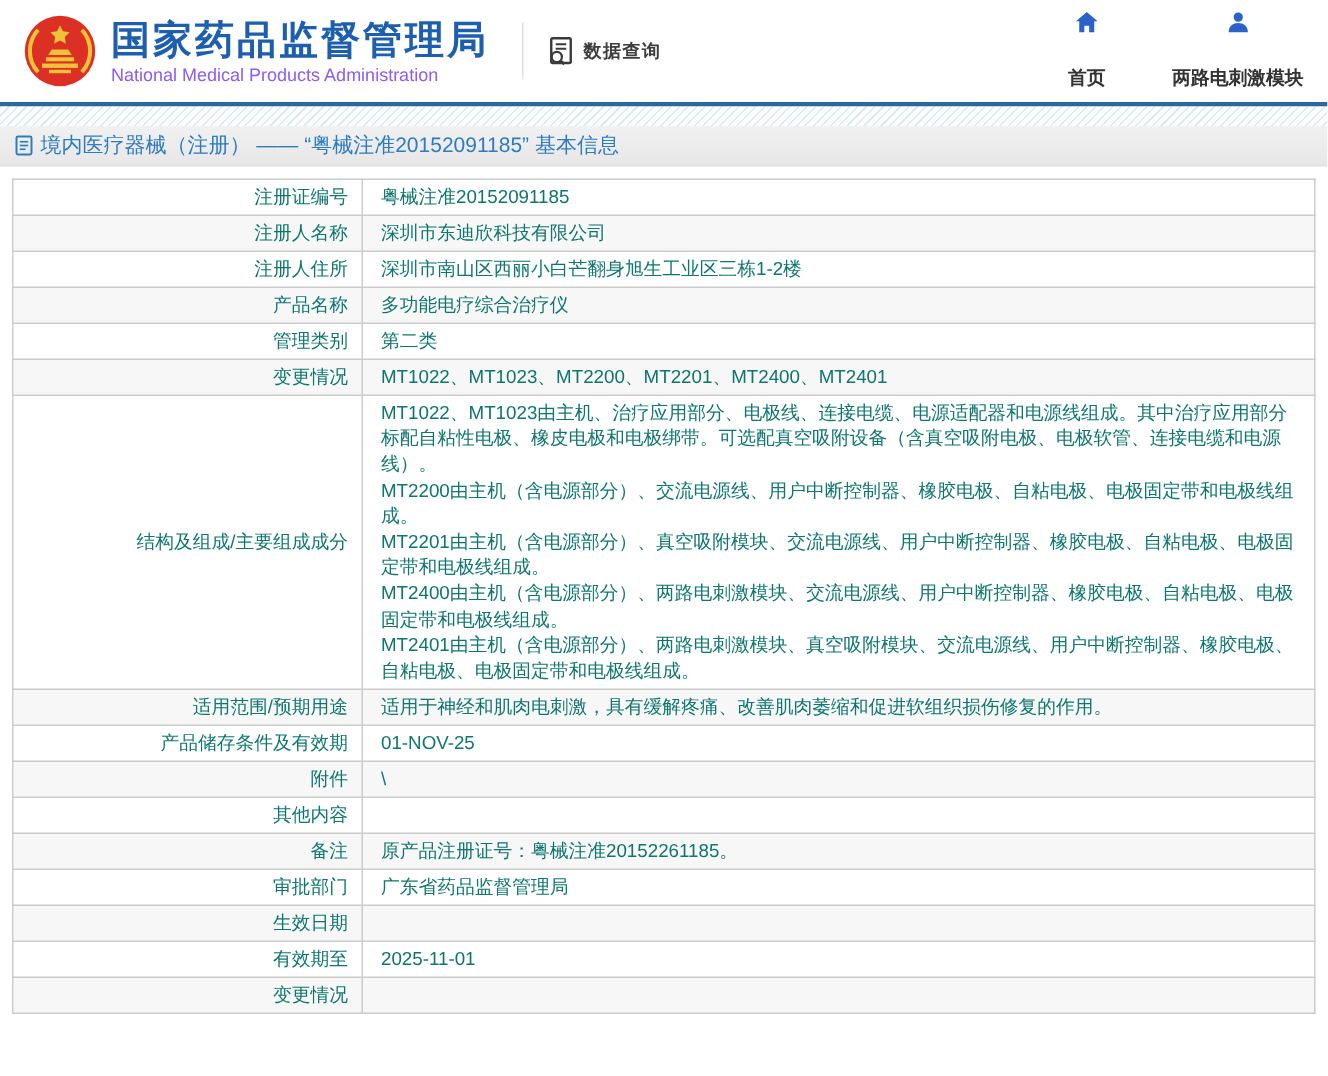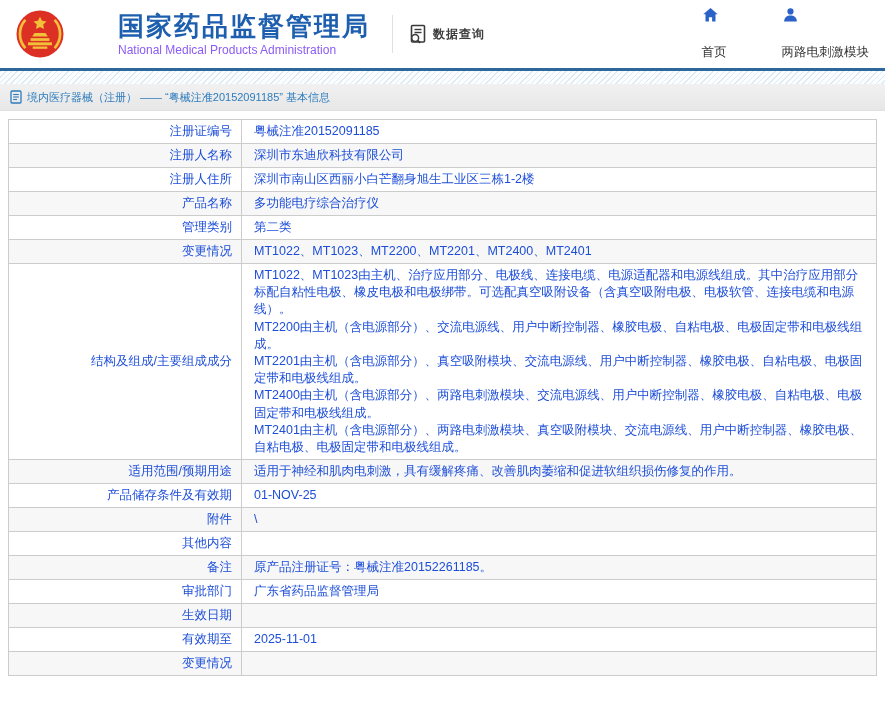--- a/index.html
+++ b/index.html
@@ -1,47 +1,47 @@
 <!DOCTYPE html>
 <html><head>
 <meta charset="utf-8">
 <style>
   * { margin:0; padding:0; box-sizing:border-box; }
   html,body { width:885px; height:717px; overflow:hidden; background:#fff;
     font-family:"Liberation Sans","DejaVu Sans",sans-serif; }
 
   
   .topbar { height:68px; background:#fff; display:flex; align-items:center; position:relative; }
-  .brand { display:flex; align-items:center; margin-left:16px; cursor:pointer;gap:44px; }
+  .brand { display:flex; align-items:center; margin-left:16px; cursor:pointer; }
   .emblem { width:48px; height:48px; flex:0 0 auto; }
   .brand-text { margin-left:10px; }
   .site-title { font-size:26px; font-weight:bold; color:#1d5fae; letter-spacing:2px; line-height:30px; }
   .site-subtitle { font-size:12px; color:#8b5cf6; line-height:15px; margin-top:2px; }
   .vdivider { width:1px; height:38px; background:#e0e0e0; margin:0 14px 0 22px; }
   .section-tab { display:flex; align-items:center; gap:4px; cursor:pointer; }
   .section-tab .label { font-size:12px; color:#3d3d3d; font-weight:600; letter-spacing:1px; }
   .top-nav { margin-left:auto; display:flex; gap:34px; padding-right:16px; }
-  .nav-item { display:flex; flex-direction:column; align-items:flex-start; gap:21px; cursor:pointer; min-width:46px; }
+  .nav-item { display:flex; flex-direction:column; align-items:center; gap:21px; cursor:pointer; min-width:46px;font-weight:bold; }
   .nav-item .nav-label { font-size:12.5px; color:#333; white-space:nowrap; }
 
   
   .blue-line { height:3px; background:#2c689c; }
   .hatch-band { height:13px;
     background:repeating-linear-gradient(135deg,#dceaf4 0,#dceaf4 1px,#fbfdfe 1px,#fbfdfe 4px); }
 
   
   .breadcrumb { height:27px; background:linear-gradient(#f1f1f1,#e7e7e7);
     display:flex; align-items:center; padding-left:10px; border-bottom:1px solid #e0e0e0; }
   .breadcrumb .crumb { display:flex; align-items:center; gap:5px; cursor:pointer; }
-  .breadcrumb .crumb-text { font-size:11px; color:#2e7cbd; }
+  .breadcrumb .crumb-text { font-size:14px; color:#2e7cbd; }
 
   
   .table-wrap { padding:8px 8px 0 8px; }
   table.info { width:869px; border-collapse:collapse; table-layout:fixed; }
-  table.info td { border:1px solid #ccc; font-size:12.5px; color:#1d4ed8; vertical-align:middle; }
+  table.info td { border:1px solid #ccc; font-size:12.5px; color:#0f766e; vertical-align:middle; }
   table.info tr:nth-child(even) { background:#f7f7f7; }
   table.info tr:nth-child(odd)  { background:#fff; }
   td.label-cell { width:233px; text-align:right; padding:3px 9px 3px 4px; line-height:17px; color:#4f4f4f; }
   td.value-cell { padding:3px 8px 3px 12px; line-height:17px; }
   td.value-cell .para { line-height:17.2px; }
 </style>
 </head>
 <body>
 
 <div class="topbar">

